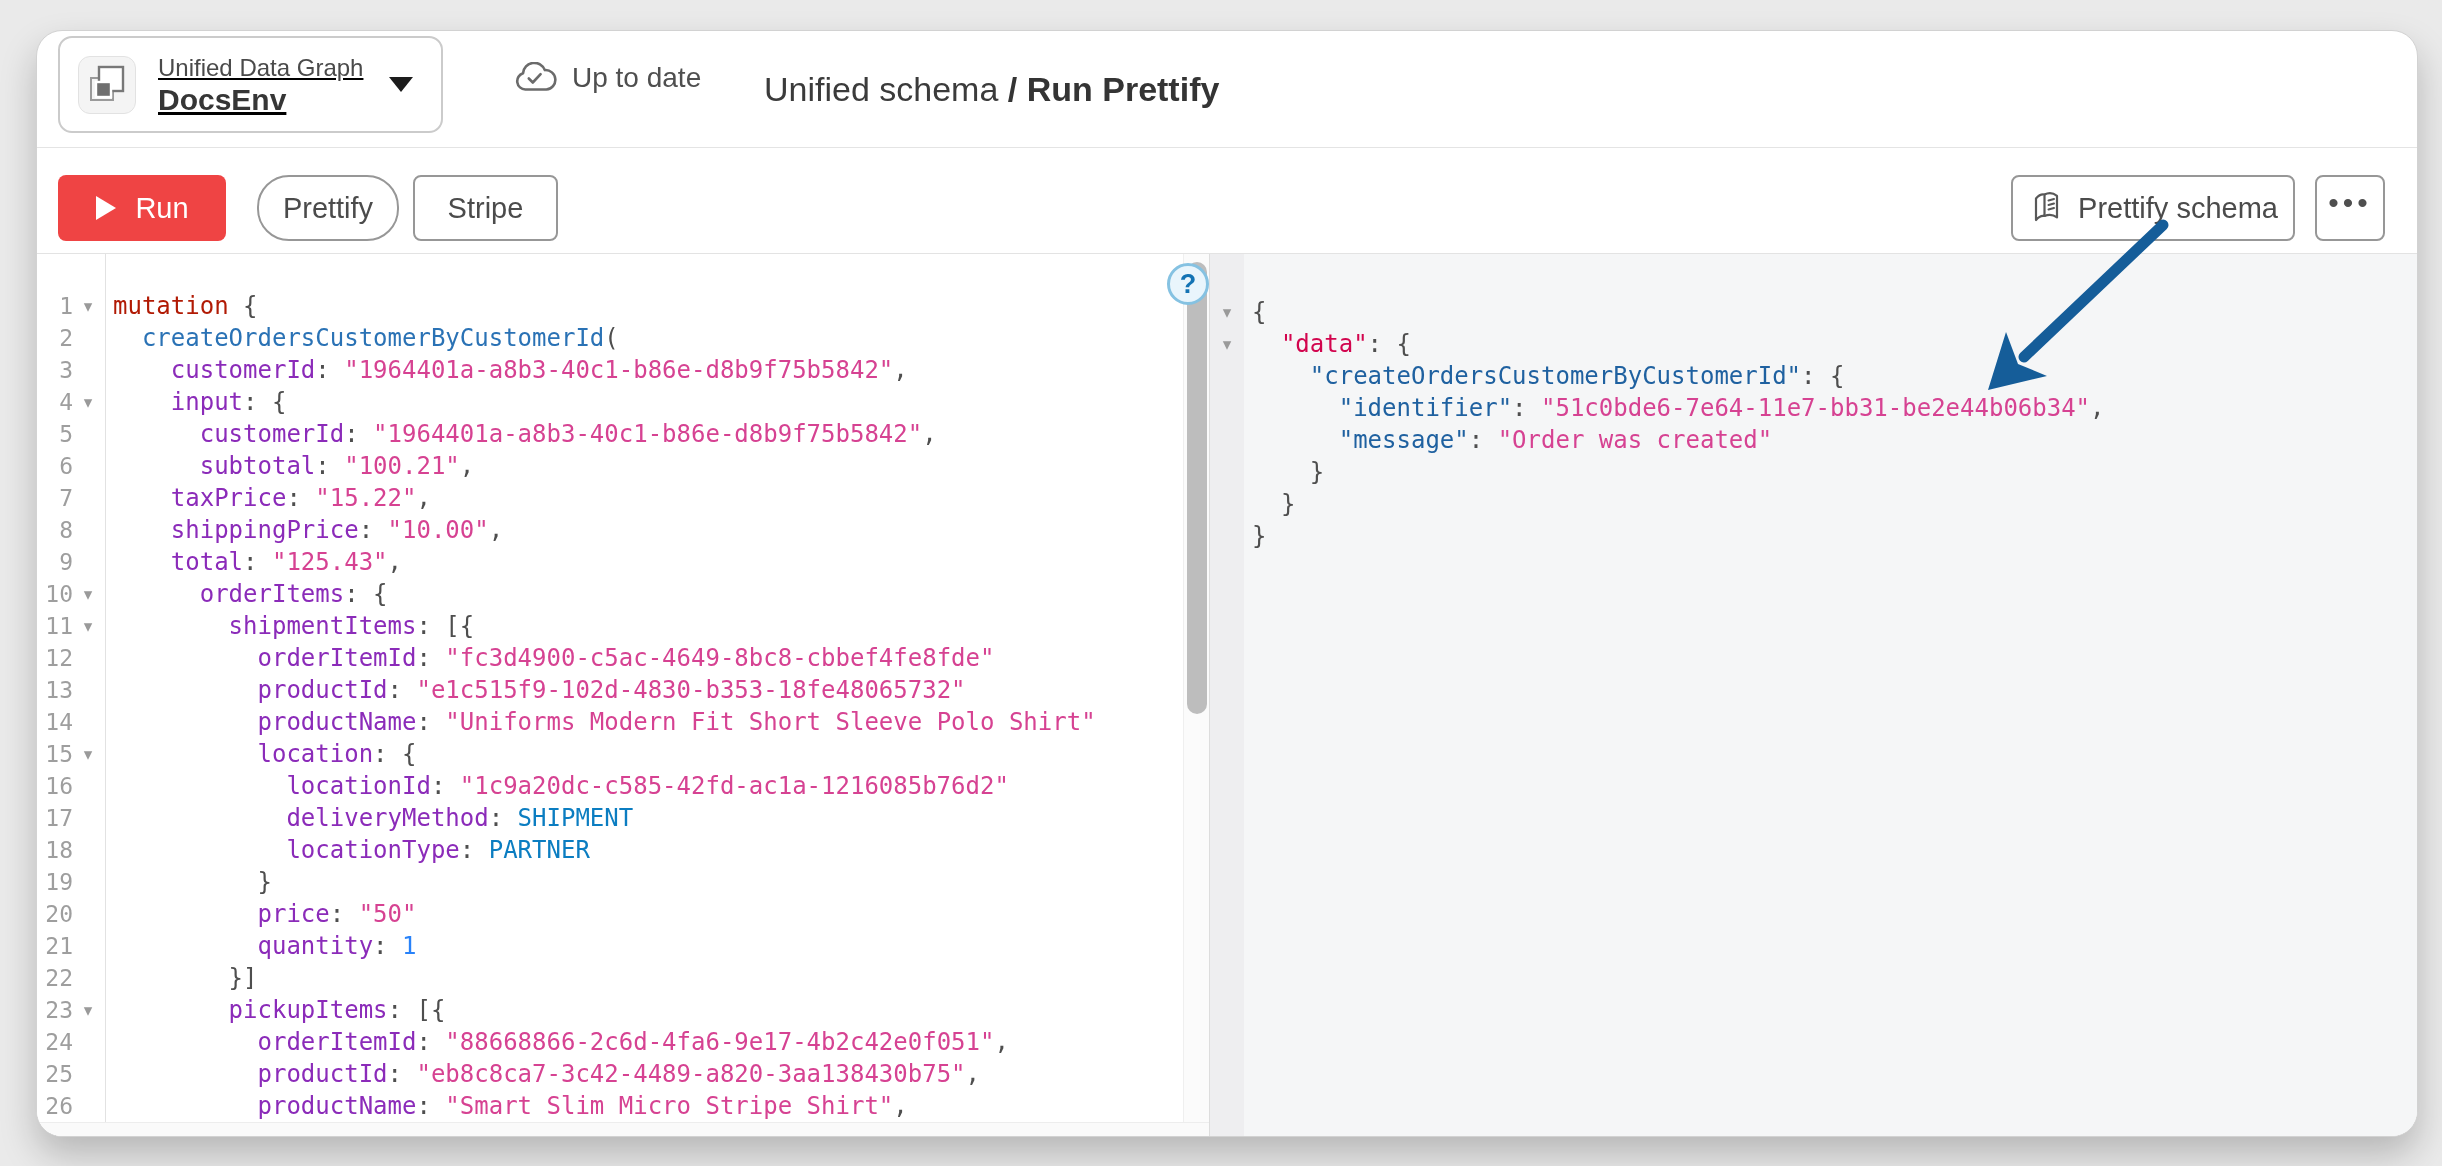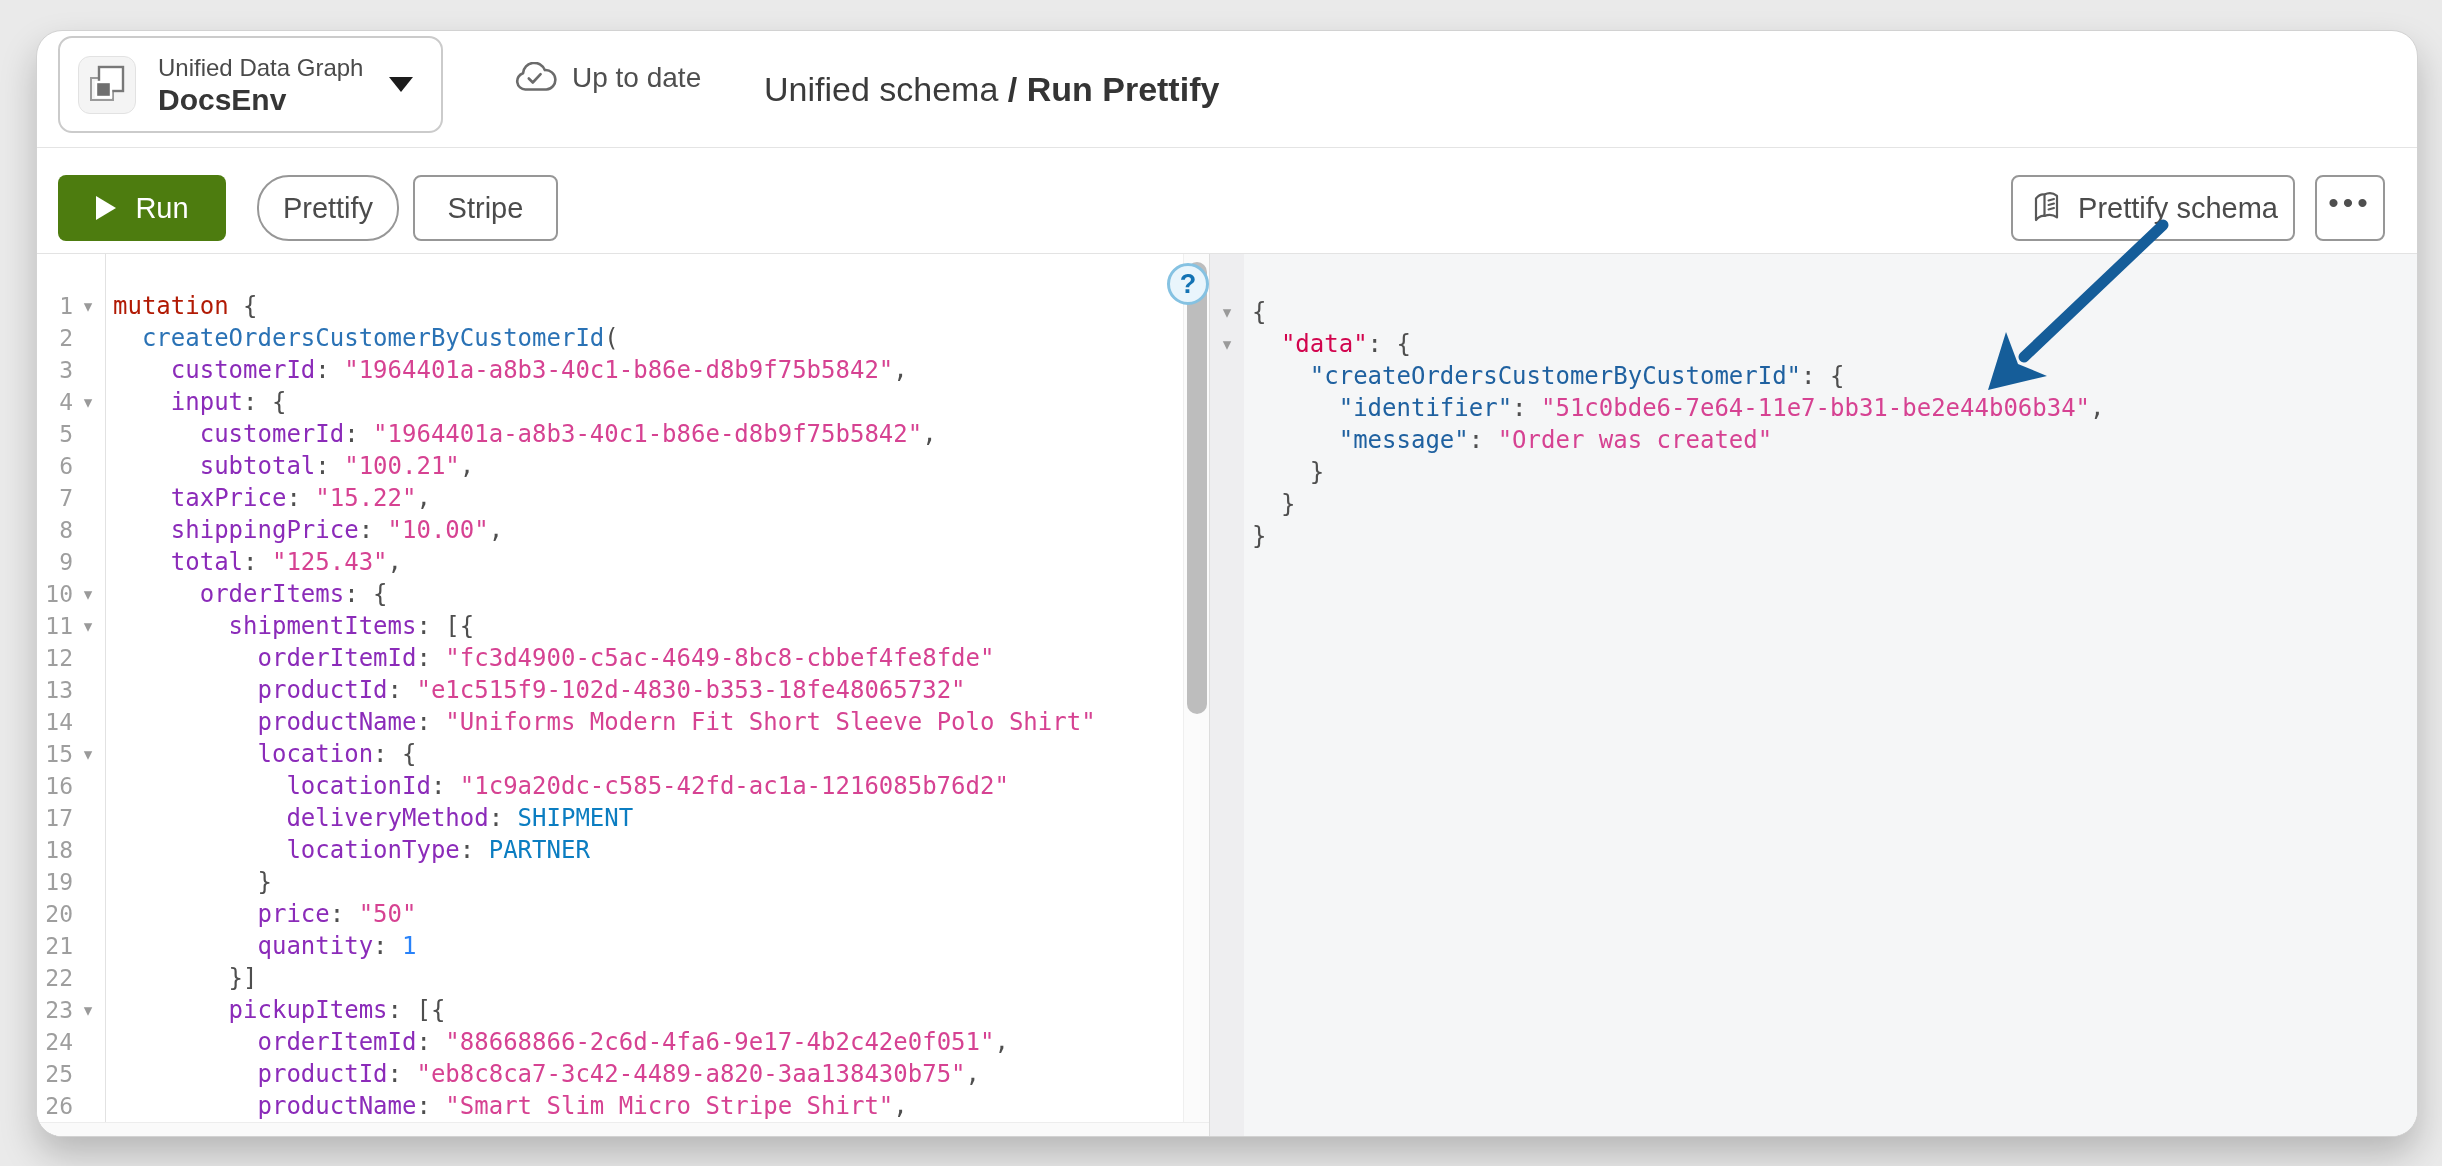--- a/index.html
+++ b/index.html
@@ -11,21 +11,21 @@
     background:#ffffff; border:1px solid #d2d2d2; border-radius:26px;
     box-shadow:0 18px 36px rgba(0,0,0,0.22);
     overflow:hidden;
   }
 
   
   .header { position:relative; height:117px; border-bottom:1px solid #e4e4e4; }
   .env-selector {
     position:absolute; left:21px; top:5px; width:385px; height:97px;
     border:2px solid #cbcbcb; border-radius:14px; background:#fff;
-    display:flex; align-items:center; padding-left:18px; cursor:pointer;
+    display:flex; align-items:center; padding-left:18px; cursor:pointer;text-decoration:underline;
   }
   .env-icon-tile {
     width:58px; height:58px; border-radius:12px; background:#f4f4f4; border:1px solid #e2e2e2;
     display:flex; align-items:center; justify-content:center; flex:0 0 auto;
   }
   .env-texts { margin-left:22px; }
   .env-label { font-size:24px; color:#4a4a4a; line-height:30px; }
   .env-value { font-size:30px; font-weight:700; color:#363636; line-height:34px; }
   .env-caret {
     margin-left:auto; margin-right:28px; width:0; height:0;
@@ -44,21 +44,21 @@
   .page-title .bold { font-weight:700; color:#343434; }
 
   
   .toolbar { position:relative; height:106px; border-bottom:1px solid #e3e3e3; }
   .btn {
     position:absolute; top:27px; height:66px; border-radius:8px;
     display:flex; align-items:center; justify-content:center;
     font-size:29px; cursor:pointer; background:#fff;
     border:2px solid #979797; color:#4b4b4b;
   }
-  .btn-run { left:21px; width:168px; background:#4d7c0f; border:none; color:#fff; gap:18px; }
+  .btn-run { left:21px; width:168px; background:#ef4444; border:none; color:#fff; gap:18px; }
   .btn-prettify { left:220px; width:142px;border-radius:32px; }
   .btn-history { left:376px; width:145px; }
   .btn-explore { left:1974px; width:284px; gap:14px; }
   .btn-more { left:2278px; width:70px; font-size:30px; letter-spacing:4px; color:#4f4f4f; padding-bottom:10px; }
 
   
   .content { position:relative; height:884px; }
   .code-font { font-family:"DejaVu Sans Mono", monospace; }
 
   .query-pane { position:absolute; left:0; top:0; width:1172px; height:884px; background:#fff; }

